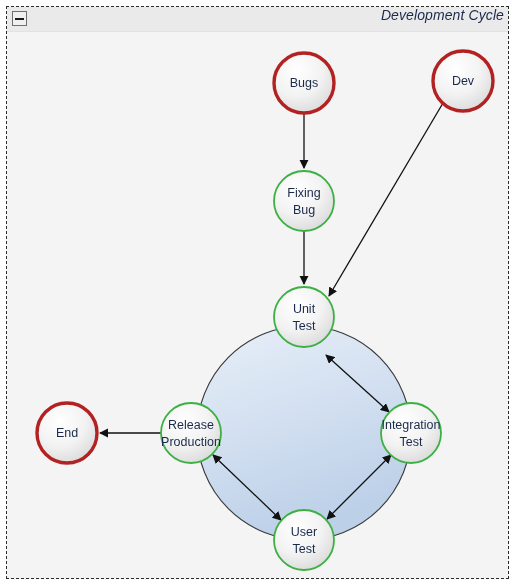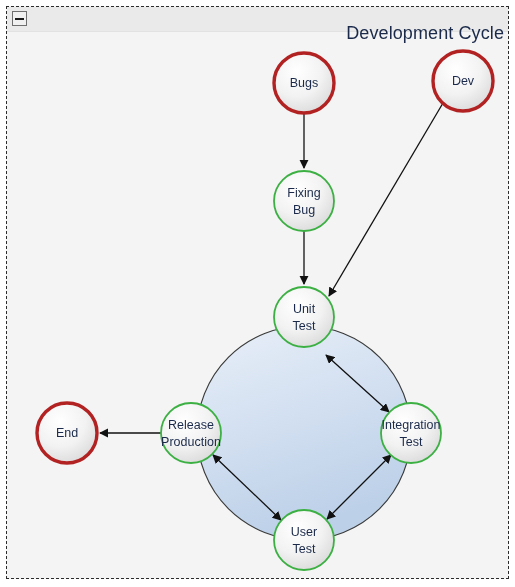--- a/index.html
+++ b/index.html
@@ -33,25 +33,26 @@
     left: 0;
     top: 0;
     right: 0;
     height: 24px;
     background: #eaeaea;
     border-bottom: 1px solid #e2e2e2;
   }
   .panel-title {
     position: absolute;
     right: 4px;
-    top: 16px;
-    font-size: 18px;
+    top: 0;
+    font-size: 14px;
     color: #1b2a4a;
     letter-spacing: 0.1px;
     white-space: nowrap;
+    font-style: italic;
   }
   .collapse-btn {
     position: absolute;
     left: 5px;
     top: 4px;
     width: 15px;
     height: 15px;
     box-sizing: border-box;
     border: 1px solid #6f6f6f;
     background: #f0f0f0;

